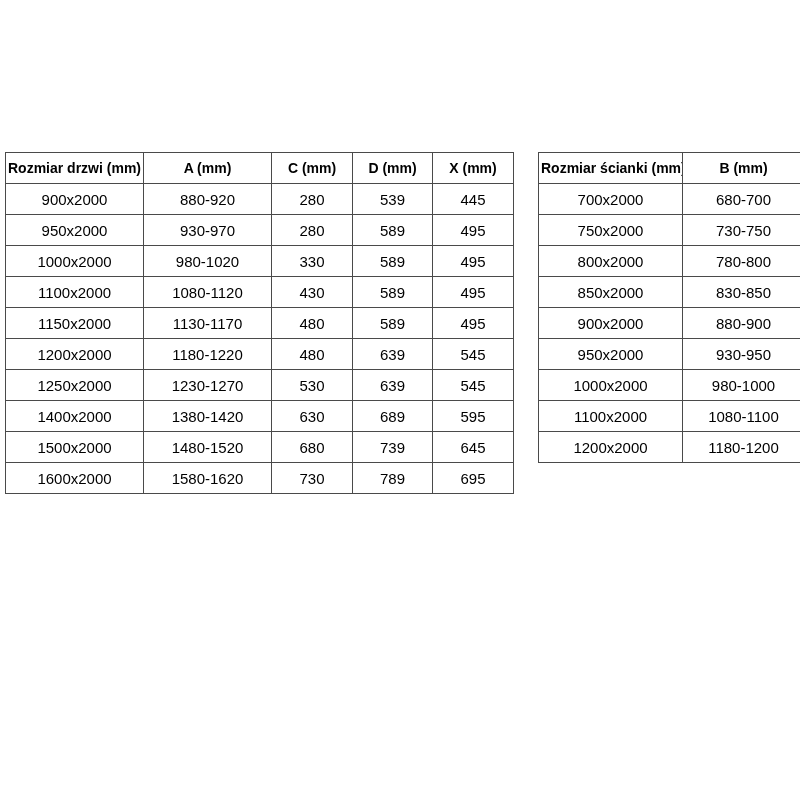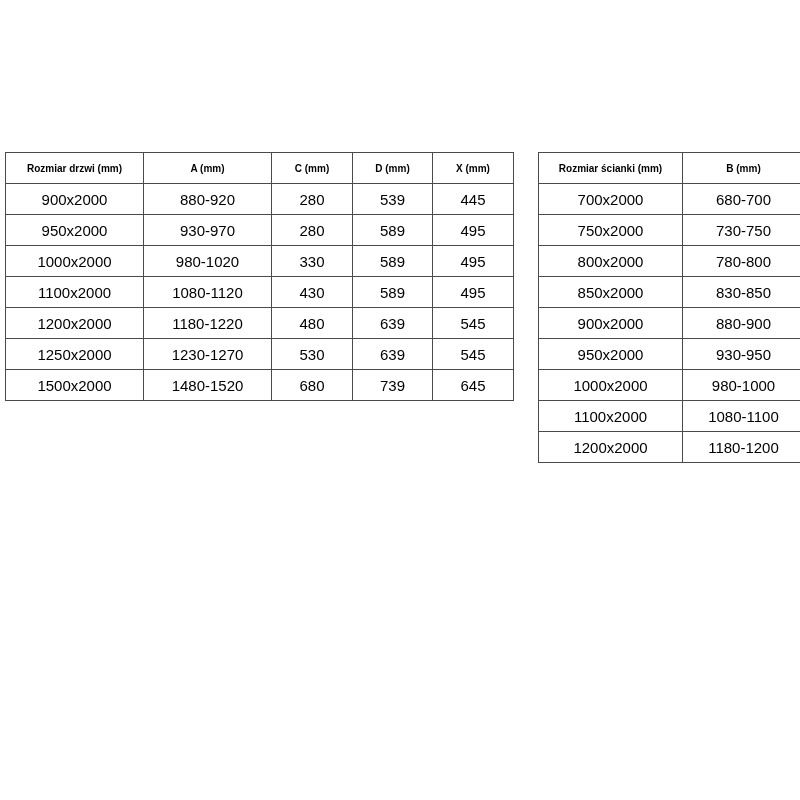--- a/index.html
+++ b/index.html
@@ -29,21 +29,21 @@
     height: 30px;
     padding: 0 2px;
     white-space: nowrap;
     overflow: hidden;
     font-size: 15px;
     font-weight: normal;
     color: #000000;
   }
   .spec-table th {
     font-weight: bold;
-    font-size: 10px;
+    font-size: 14px;
   }
   #doors-table {
     left: 5px;
     width: 484px;
   }
   #doors-table th:nth-child(1), #doors-table td:nth-child(1) { width: 133px; }
   #doors-table th:nth-child(2), #doors-table td:nth-child(2) { width: 123px; }
   #doors-table th:nth-child(3), #doors-table td:nth-child(3) { width: 76px; }
   #doors-table th:nth-child(4), #doors-table td:nth-child(4) { width: 75px; }
   #doors-table th:nth-child(5), #doors-table td:nth-child(5) { width: 76px; }
@@ -90,39 +90,60 @@
         <td>495</td>
       </tr>
       <tr>
         <td>1100x2000</td>
         <td>1080-1120</td>
         <td>430</td>
         <td>589</td>
         <td>495</td>
       </tr>
       <tr>
+        <td>1150x2000</td>
+        <td>1130-1170</td>
+        <td>480</td>
+        <td>589</td>
+        <td>495</td>
+      </tr>
+      <tr>
         <td>1200x2000</td>
         <td>1180-1220</td>
         <td>480</td>
         <td>639</td>
         <td>545</td>
       </tr>
       <tr>
         <td>1250x2000</td>
         <td>1230-1270</td>
         <td>530</td>
         <td>639</td>
         <td>545</td>
       </tr>
       <tr>
+        <td>1400x2000</td>
+        <td>1380-1420</td>
+        <td>630</td>
+        <td>689</td>
+        <td>595</td>
+      </tr>
+      <tr>
         <td>1500x2000</td>
         <td>1480-1520</td>
         <td>680</td>
         <td>739</td>
         <td>645</td>
+      </tr>
+      <tr>
+        <td>1600x2000</td>
+        <td>1580-1620</td>
+        <td>730</td>
+        <td>789</td>
+        <td>695</td>
       </tr>
     </tbody>
   </table>
 
 <table id="walls-table" class="spec-table">
     <thead>
       <tr>
         <th>Rozmiar ścianki (mm)</th>
         <th>B (mm)</th>
       </tr>

